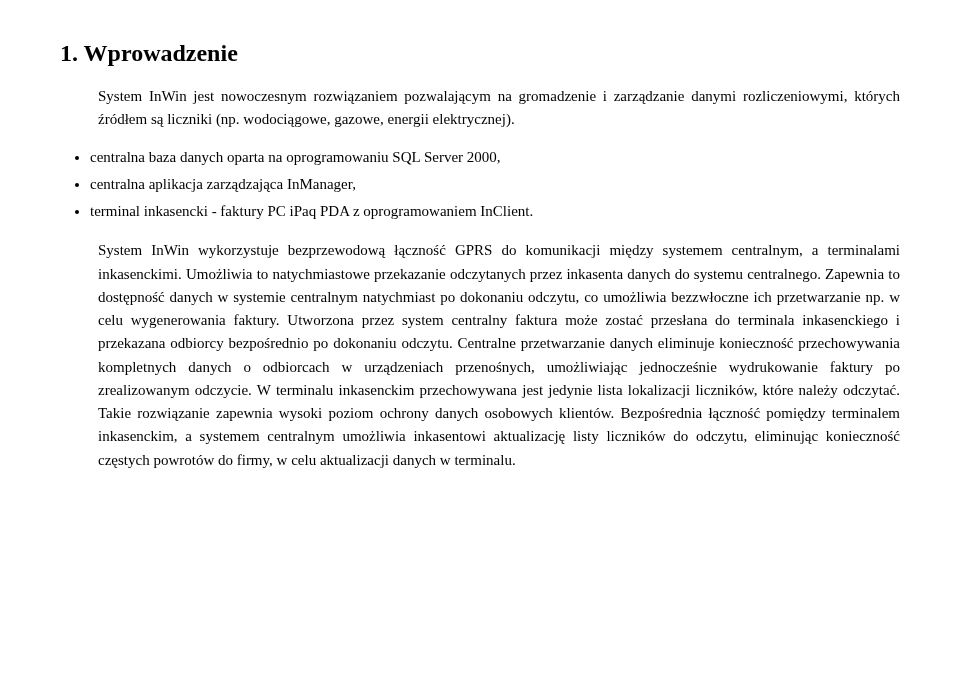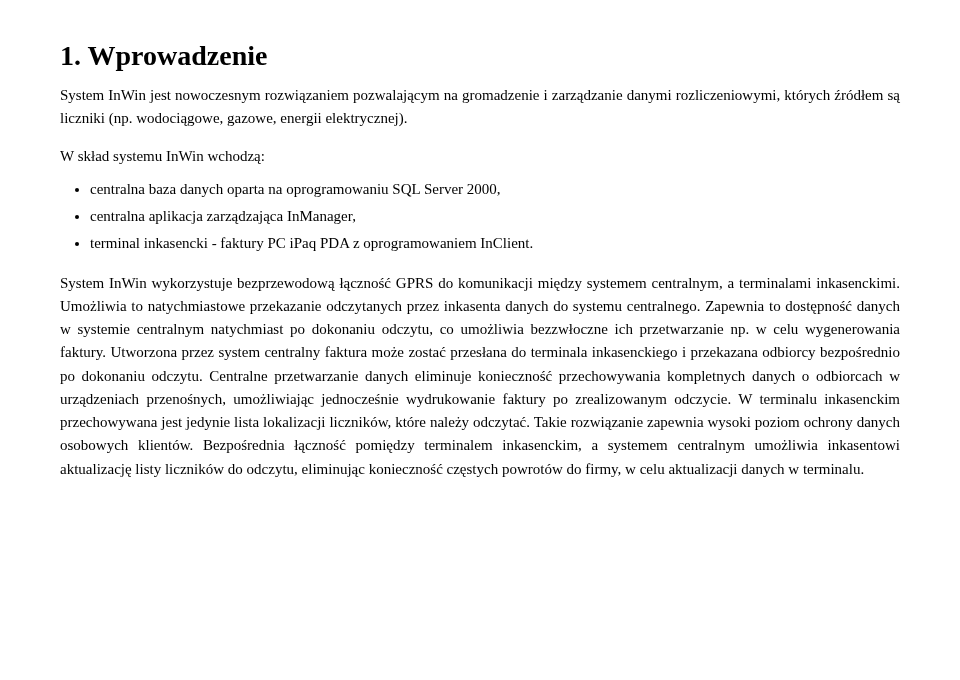--- a/index.html
+++ b/index.html
@@ -12,34 +12,35 @@
       background: #ffffff;
       font-family: "Times New Roman", Times, serif;
       font-size: 15px;
       color: #000000;
       padding: 40px 60px 40px 60px;
       width: 960px;
       min-height: 680px;
     }
 
     h1 {
-      font-size: 28px;
+      font-size: 24px;
       font-weight: bold;
-      margin-bottom: 12px;
+      margin-bottom: 18px;
       font-family: "Times New Roman", Times, serif;
     }
 
     .content-block {
       text-align: justify;
       line-height: 1.55;
     }
 
     .paragraph {
       margin-bottom: 14px;
       text-align: justify;
+      margin-left: 38px;
     }
 
     .bullet-list {
       margin: 8px 0 16px 30px;
       list-style: disc;
     }
 
     .bullet-list li {
       margin-bottom: 4px;
       text-align: justify;
@@ -52,21 +53,20 @@
   </style>
 </head>
 <body>
 
 <h1>1.  Wprowadzenie</h1>
 
 <div class="content-block">
 
   <p class="paragraph">System InWin jest nowoczesnym rozwiązaniem pozwalającym na gromadzenie i zarządzanie danymi rozliczeniowymi, których źródłem są liczniki (np. wodociągowe, gazowe, energii elektrycznej).</p>
 
-  <p class="paragraph section-intro">W skład systemu InWin wchodzą:</p>
 
   <ul class="bullet-list">
     <li>centralna baza danych oparta na oprogramowaniu SQL Server 2000,</li>
     <li>centralna aplikacja zarządzająca InManager,</li>
     <li>terminal inkasencki - faktury PC iPaq PDA z oprogramowaniem InClient.</li>
   </ul>
 
   <p class="paragraph">System InWin wykorzystuje bezprzewodową łączność GPRS do komunikacji między systemem centralnym, a terminalami inkasenckimi. Umożliwia to natychmiastowe przekazanie odczytanych przez inkasenta danych do systemu centralnego. Zapewnia to dostępność danych w systemie centralnym natychmiast po dokonaniu odczytu, co umożliwia bezzwłoczne ich przetwarzanie np. w celu wygenerowania faktury. Utworzona przez system centralny faktura może zostać przesłana do terminala inkasenckiego i przekazana odbiorcy bezpośrednio po dokonaniu odczytu. Centralne przetwarzanie danych eliminuje konieczność przechowywania kompletnych danych o odbiorcach w urządzeniach przenośnych, umożliwiając jednocześnie wydrukowanie faktury po zrealizowanym odczycie. W terminalu inkasenckim przechowywana jest jedynie lista lokalizacji liczników, które należy odczytać. Takie rozwiązanie zapewnia wysoki poziom ochrony danych osobowych klientów. Bezpośrednia łączność pomiędzy terminalem inkasenckim, a systemem centralnym umożliwia inkasentowi aktualizację listy liczników do odczytu, eliminując konieczność częstych powrotów do firmy, w celu aktualizacji danych w terminalu.</p>
 
 </div>

